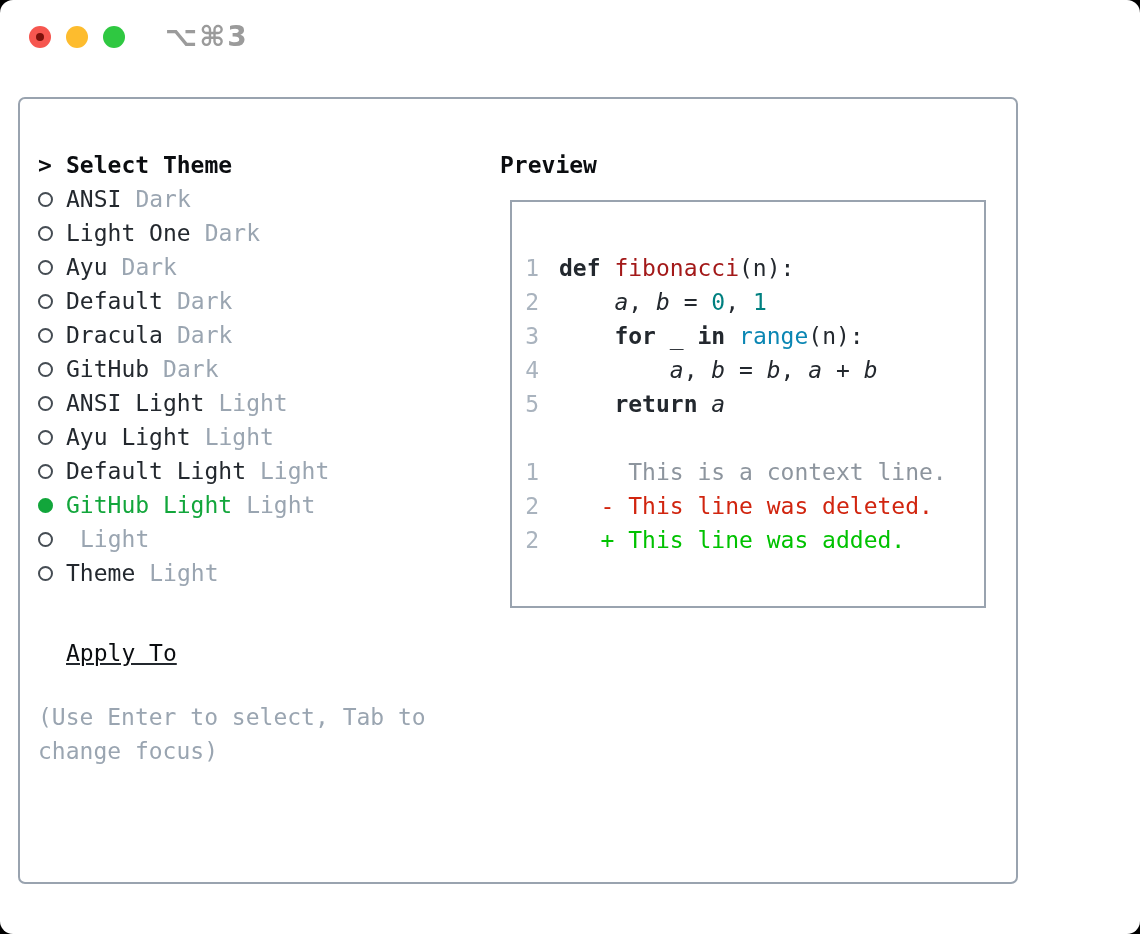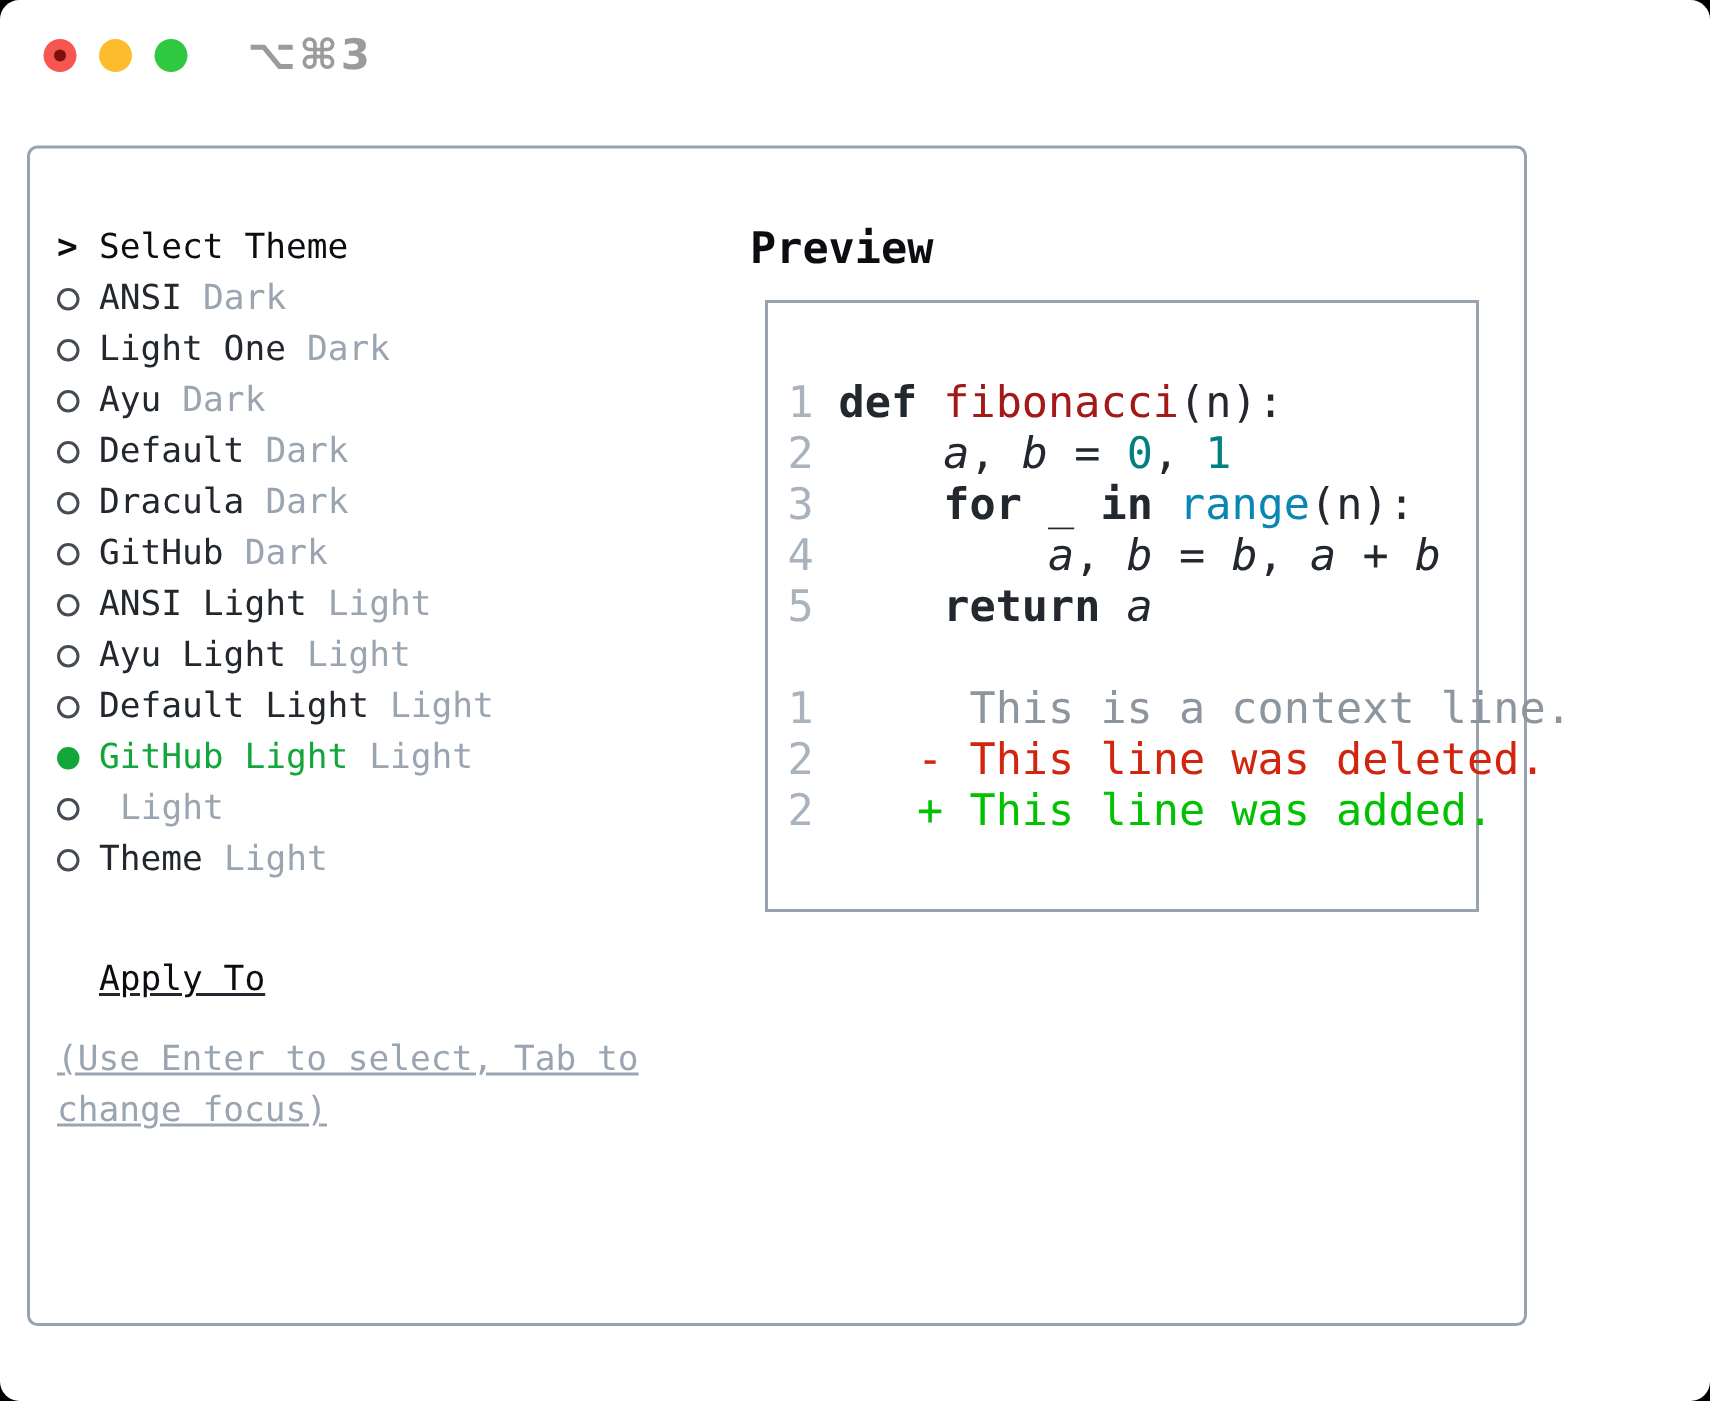--- a/index.html
+++ b/index.html
@@ -23,36 +23,36 @@
   .panel{
     position:absolute;left:18px;top:97px;width:996px;height:783px;
     border:2px solid var(--border);border-radius:7px;background:#fff;
   }
   .left-col{
     position:absolute;left:18px;top:49px;
     font-size:23px;line-height:34px;color:var(--text);white-space:nowrap;
   }
   .row{height:34px;display:flex;align-items:center;}
   .hmarker{display:inline-block;width:28px;font-weight:bold;color:var(--header);}
-  .htext{font-weight:normal;color:var(--header);}
+  .htext{font-weight:bold;color:var(--header);}
   .radio{
     flex:none;width:11px;height:11px;border:2px solid #454c53;border-radius:50%;
     margin-right:13px;box-sizing:content-box;background:transparent;
   }
   .radio.filled{background:var(--sel);border-color:var(--sel);}
   .t-name{color:var(--text);}
   .list-row.selected .t-name{color:var(--sel);}
   .t-variant{color:var(--muted);margin-left:14px;}
   .apply-header{margin-left:28px;height:34px;color:var(--header);}
   #apply-block{margin-top:46px;text-decoration:underline;}
   .list-row.selected .opt-label{color:var(--sel);}
-  #hint-block{margin-top:19px;color:var(--muted);text-decoration:underline;}
+  #hint-block{margin-top:30px;color:var(--muted);}
   #hint-block .hint-line{height:34px;}
   
-  .right-col{position:absolute;left:480px;top:49px;font-size:29px;line-height:34px;}
+  .right-col{position:absolute;left:480px;top:49px;font-size:23px;line-height:34px;}
   .preview-title{font-weight:bold;color:var(--header);height:34px;}
   .preview-box{
     margin-left:10px;margin-top:18px;width:476px;height:408px;
     border:2px solid var(--border);box-sizing:border-box;background:#fff;
   }
   #code-lines{padding:49px 0 0 13px;}
   .code-row{height:34px;display:flex;white-space:pre;}
   .lineno{flex:none;width:14px;text-align:right;color:var(--lineno);margin-right:20px;}
   .code-content{white-space:pre;color:var(--text);}
   .sg-kw{color:var(--text);font-weight:600;}

